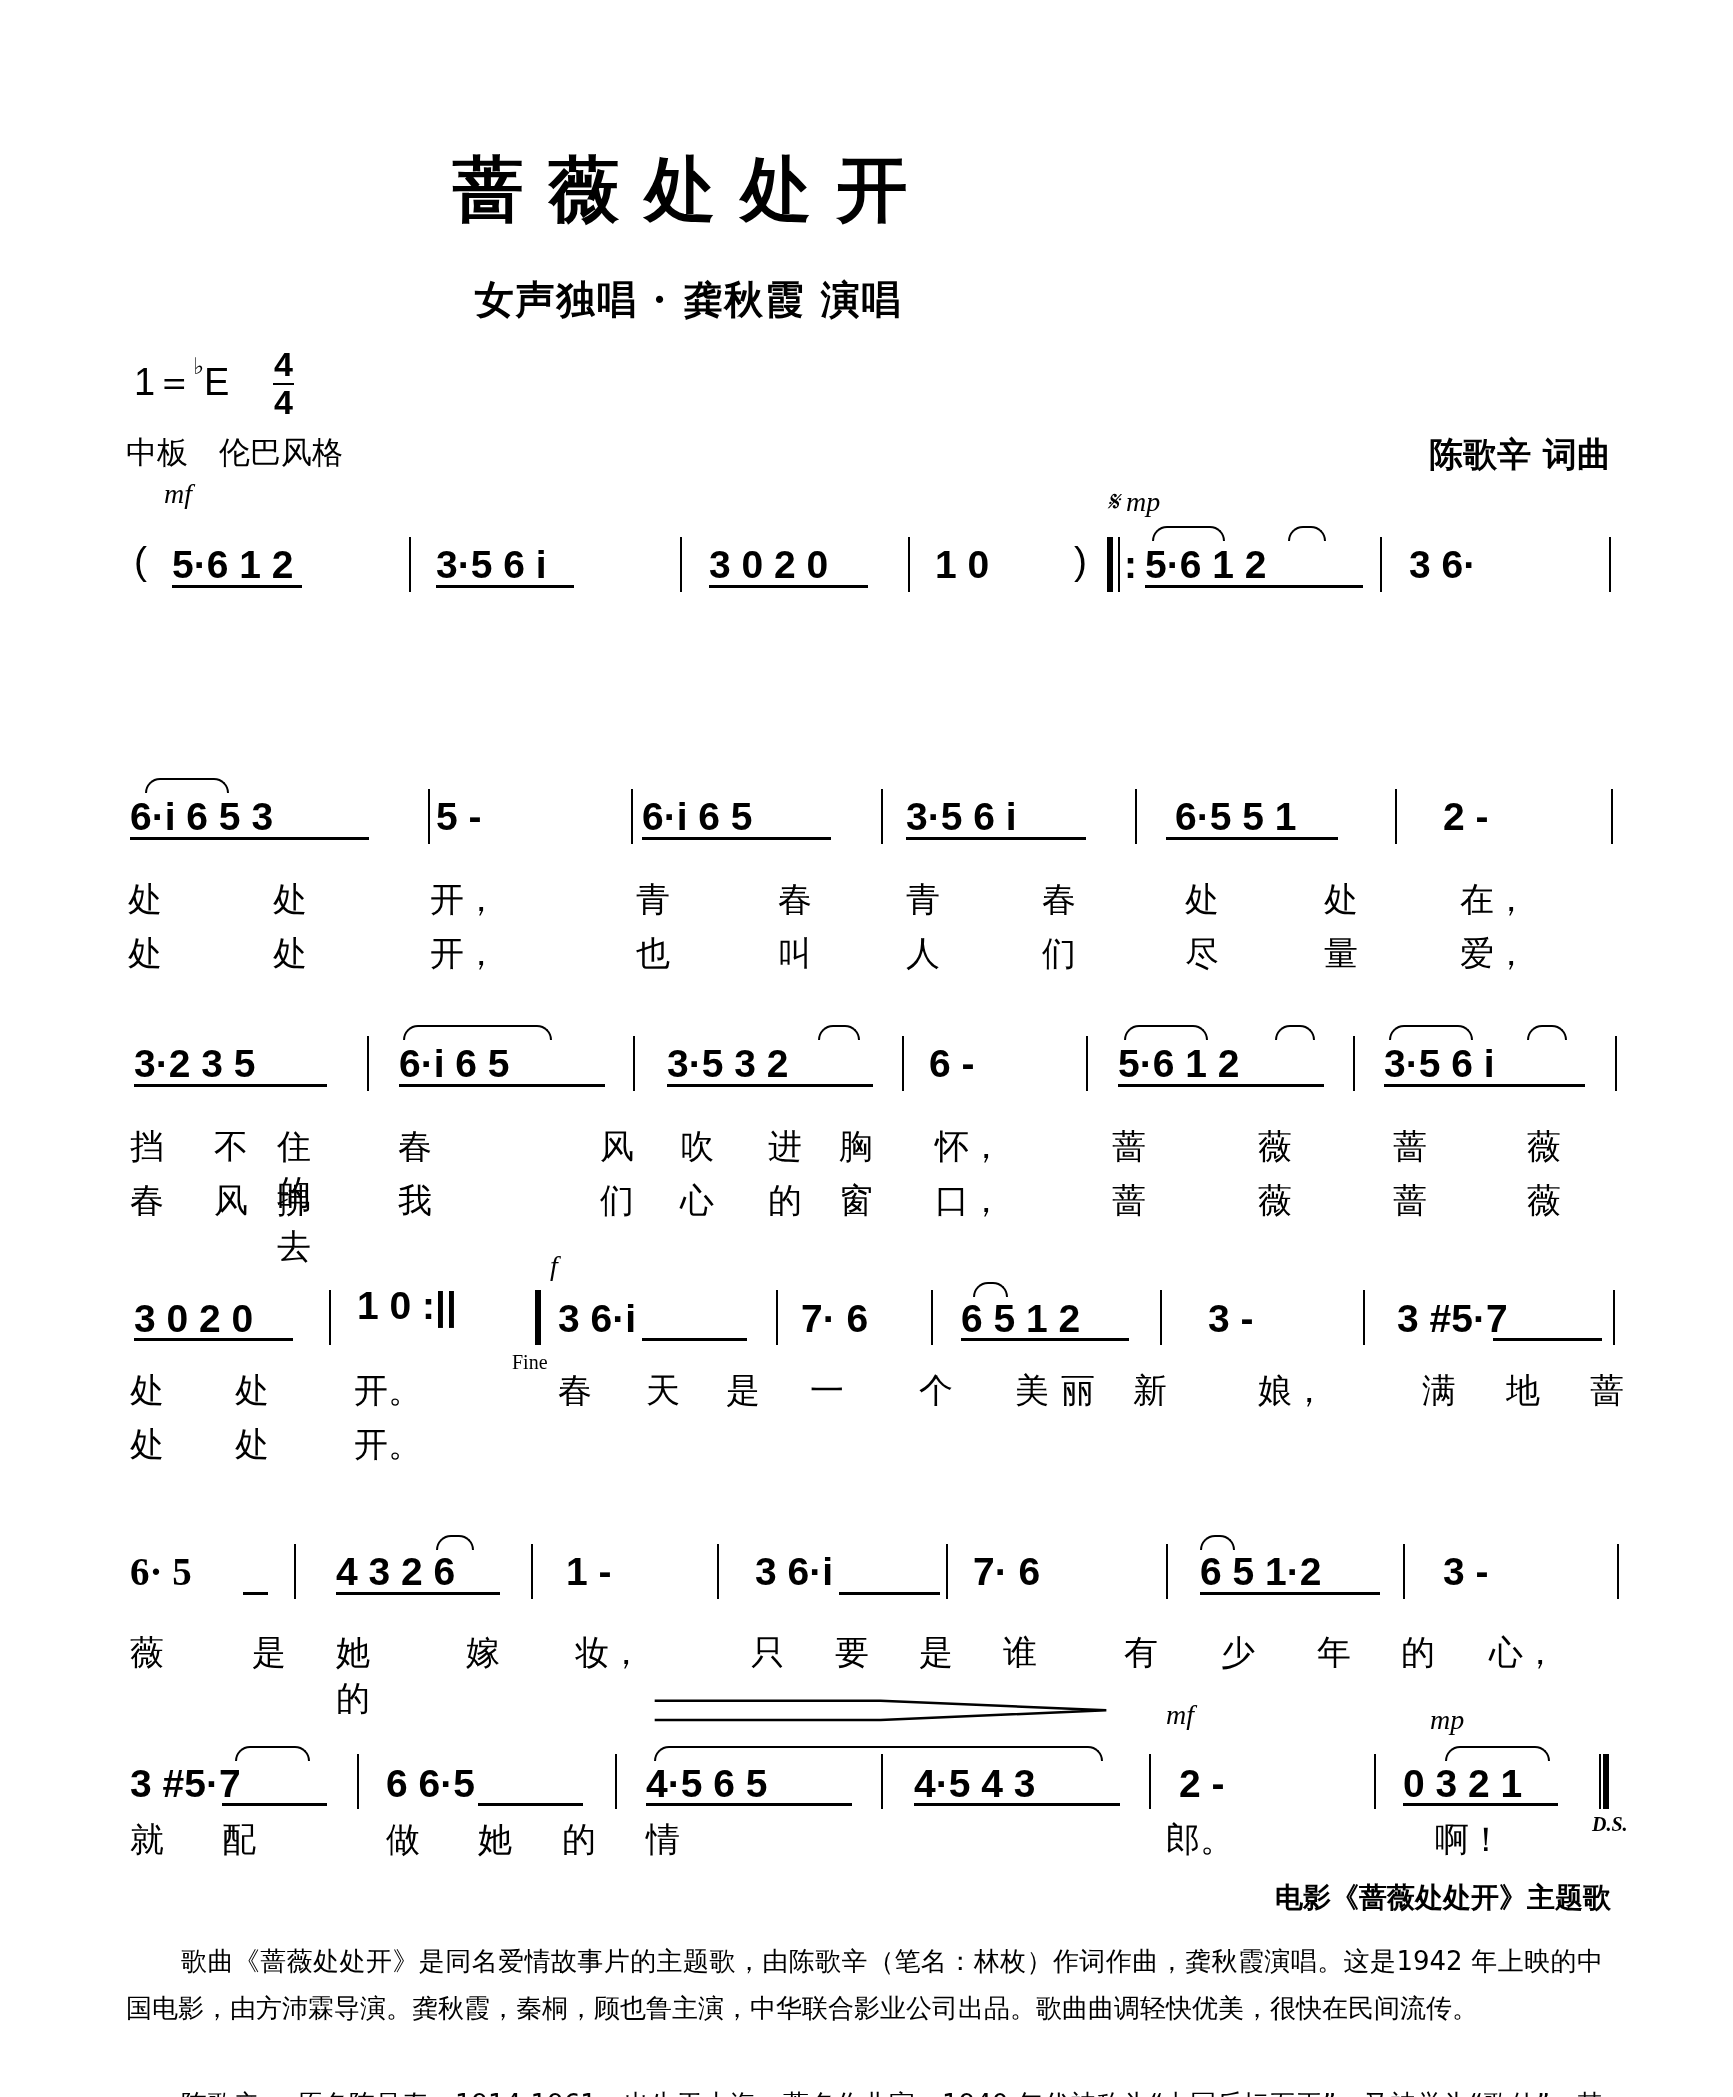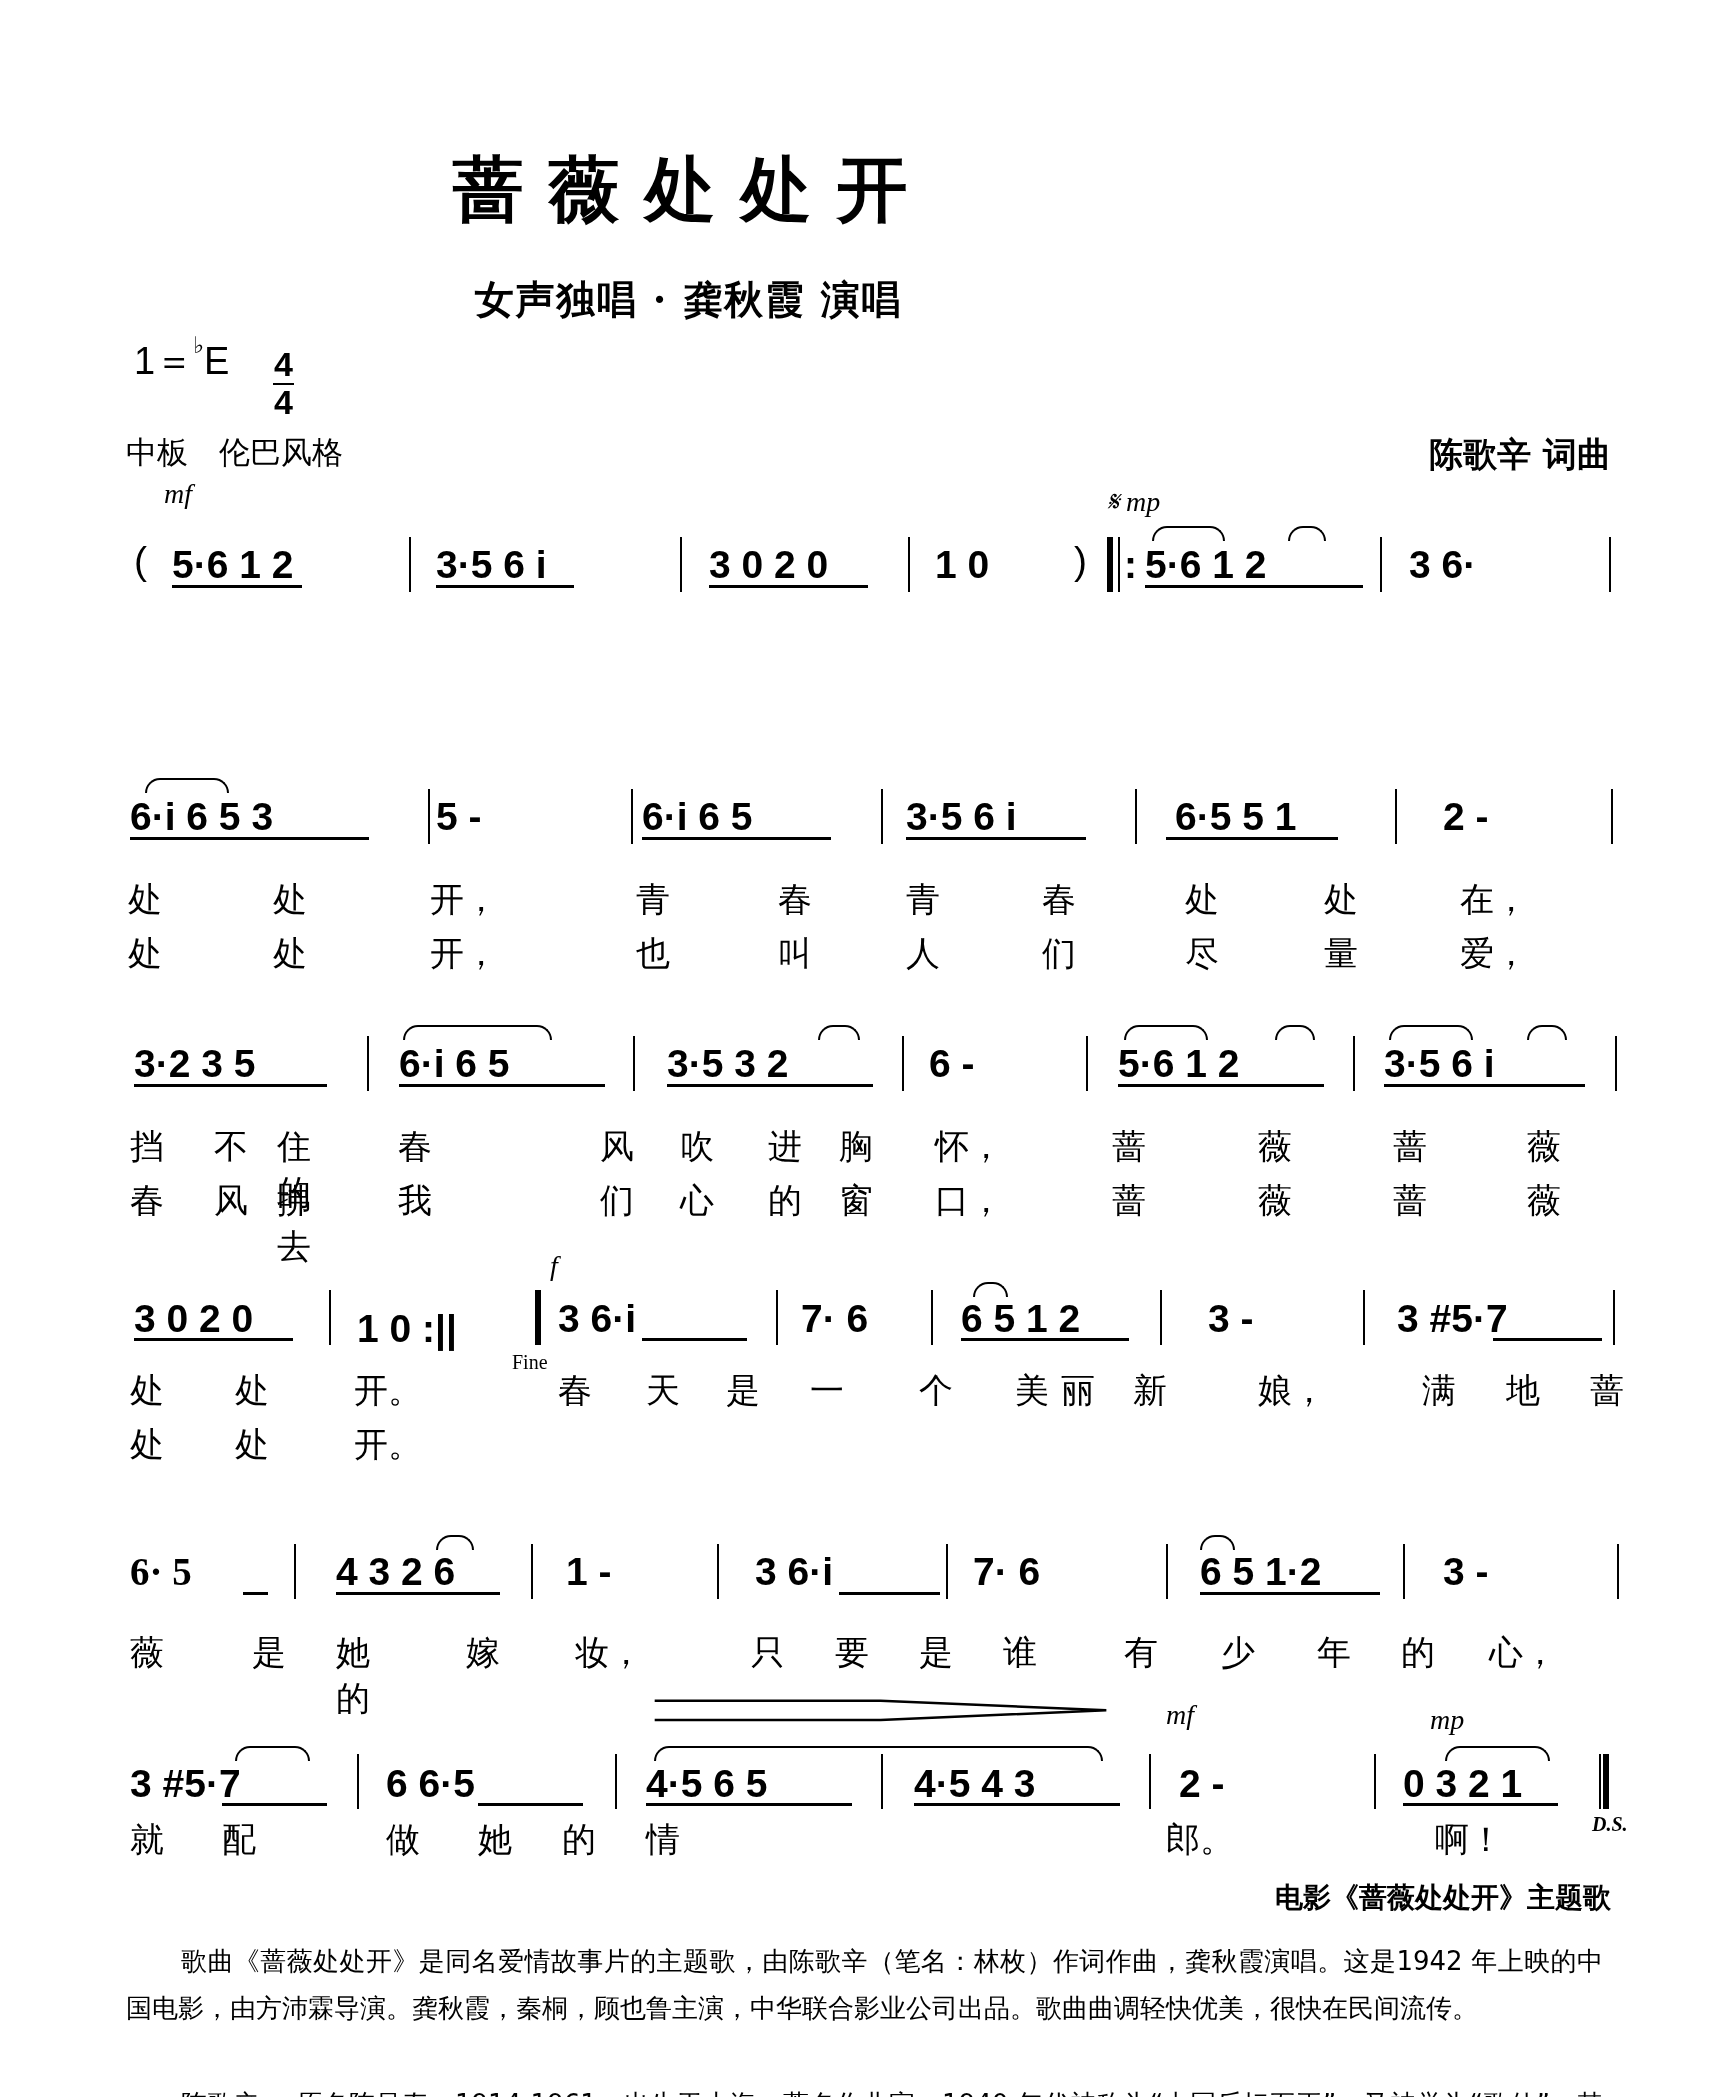--- a/index.html
+++ b/index.html
@@ -1,20 +1,20 @@
 <!DOCTYPE html>
 <html style="font-size:6.7px"><head>
 <meta charset="utf-8">
 <style>
   html,body{margin:0;padding:0;background:#fff;}
   body{width:1733px;height:2453px;position:relative;overflow:hidden;color:#000;font-family:"DejaVu Serif",serif;}
   .abs{position:absolute;}
   .title{left:0;width:1385px;top:143px;text-align:center;font-size:71px;letter-spacing:25px;font-weight:bold;font-family:"DejaVu Serif",serif;}
   .subtitle{left:0;width:1377px;top:273px;text-align:center;font-size:39px;font-weight:bold;letter-spacing:1.7px;}
-  .key{left:134px;top:336px;font-size:38px;font-family:"Liberation Sans",sans-serif;}
+  .key{left:134px;top:357px;font-size:38px;font-family:"Liberation Sans",sans-serif;}
   .key .flat{font-size:23px;vertical-align:top;position:relative;top:-4.2px;}
   .timesig{left:273px;top:348px;font-family:"Liberation Sans",sans-serif;font-weight:bold;font-size:34px;line-height:33px;text-align:center;}
   .timesig .bar{border-top:2.5px solid #000;width:21px;margin:1.7px auto;}
   .tempo{left:126px;top:432px;font-size:31px;font-family:"DejaVu Sans",sans-serif;}
   .composer{right:122px;top:432px;font-size:34px;font-weight:bold;font-family:"DejaVu Sans",sans-serif;}
   .line{position:absolute;left:0;width:1733px;}
   .n{position:absolute;font-family:"Liberation Sans",sans-serif;font-weight:bold;font-size:39px;line-height:39px;}
   .dyn{position:absolute;font-family:"Liberation Serif",serif;font-style:italic;font-size:28px;}
   .bar{position:absolute;width:2.1px;background:#000;height:55px;}
   .lyr{position:absolute;font-size:34px;font-family:"DejaVu Serif",serif;letter-spacing:0;}
@@ -165,21 +165,21 @@
     <span class="lyr" style="left:1397px;">薇</span>
   </div>
 </div>
 
 <div class="line" style="top:1242px;height:235px;">
   <span class="dyn" style="left:550px;top:8.4px;">f</span>
   <span class="n" style="left:134px;top:57px;">3 0 2 0</span>
   <div class="ul" style="left:134px;top:96px;width:159px;"></div>
 
   <div class="bar" style="left:329px;top:48px;"></div>
-  <span class="n" style="left:357px;top:67px;">1 0 :||</span>
+  <span class="n" style="left:357px;top:44px;">1 0 :||</span>
   <div class="bar" style="left:535px;top:48px;width:5.9px;"></div>
   <span class="abs" style="left:512px;top:109px;font-size:20px;font-family:'Liberation Serif',serif;">Fine</span>
   <span class="n" style="left:558px;top:57px;">3 6·i</span>
   <div class="ul" style="left:642px;top:96px;width:105px;"></div>
   <div class="bar" style="left:776px;top:48px;"></div>
   <span class="n" style="left:801px;top:57px;">7· 6</span>
   <div class="bar" style="left:931px;top:48px;"></div>
   <span class="n" style="left:961px;top:57px;">6 5 1 2</span>
   <div class="slur" style="left:973px;top:40px;width:31px;"></div>
   <div class="ul" style="left:961px;top:96px;width:168px;"></div>

